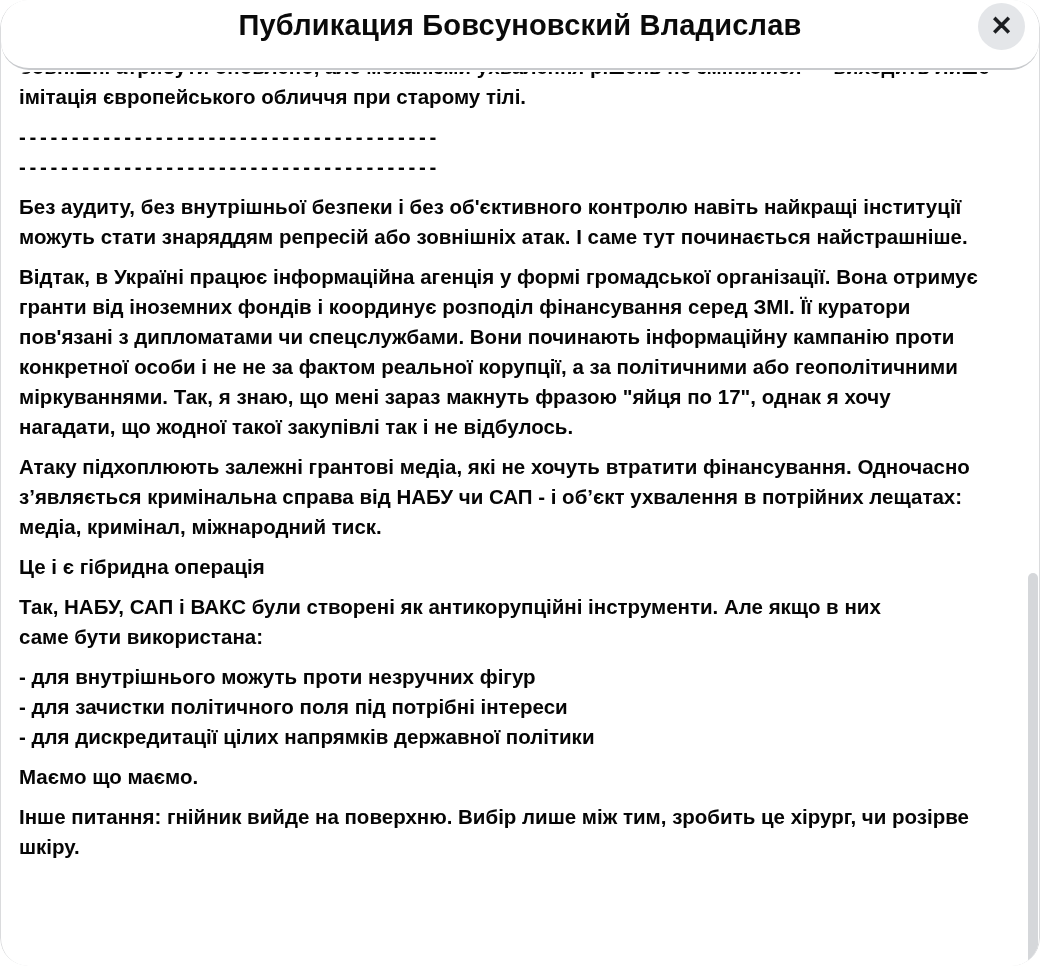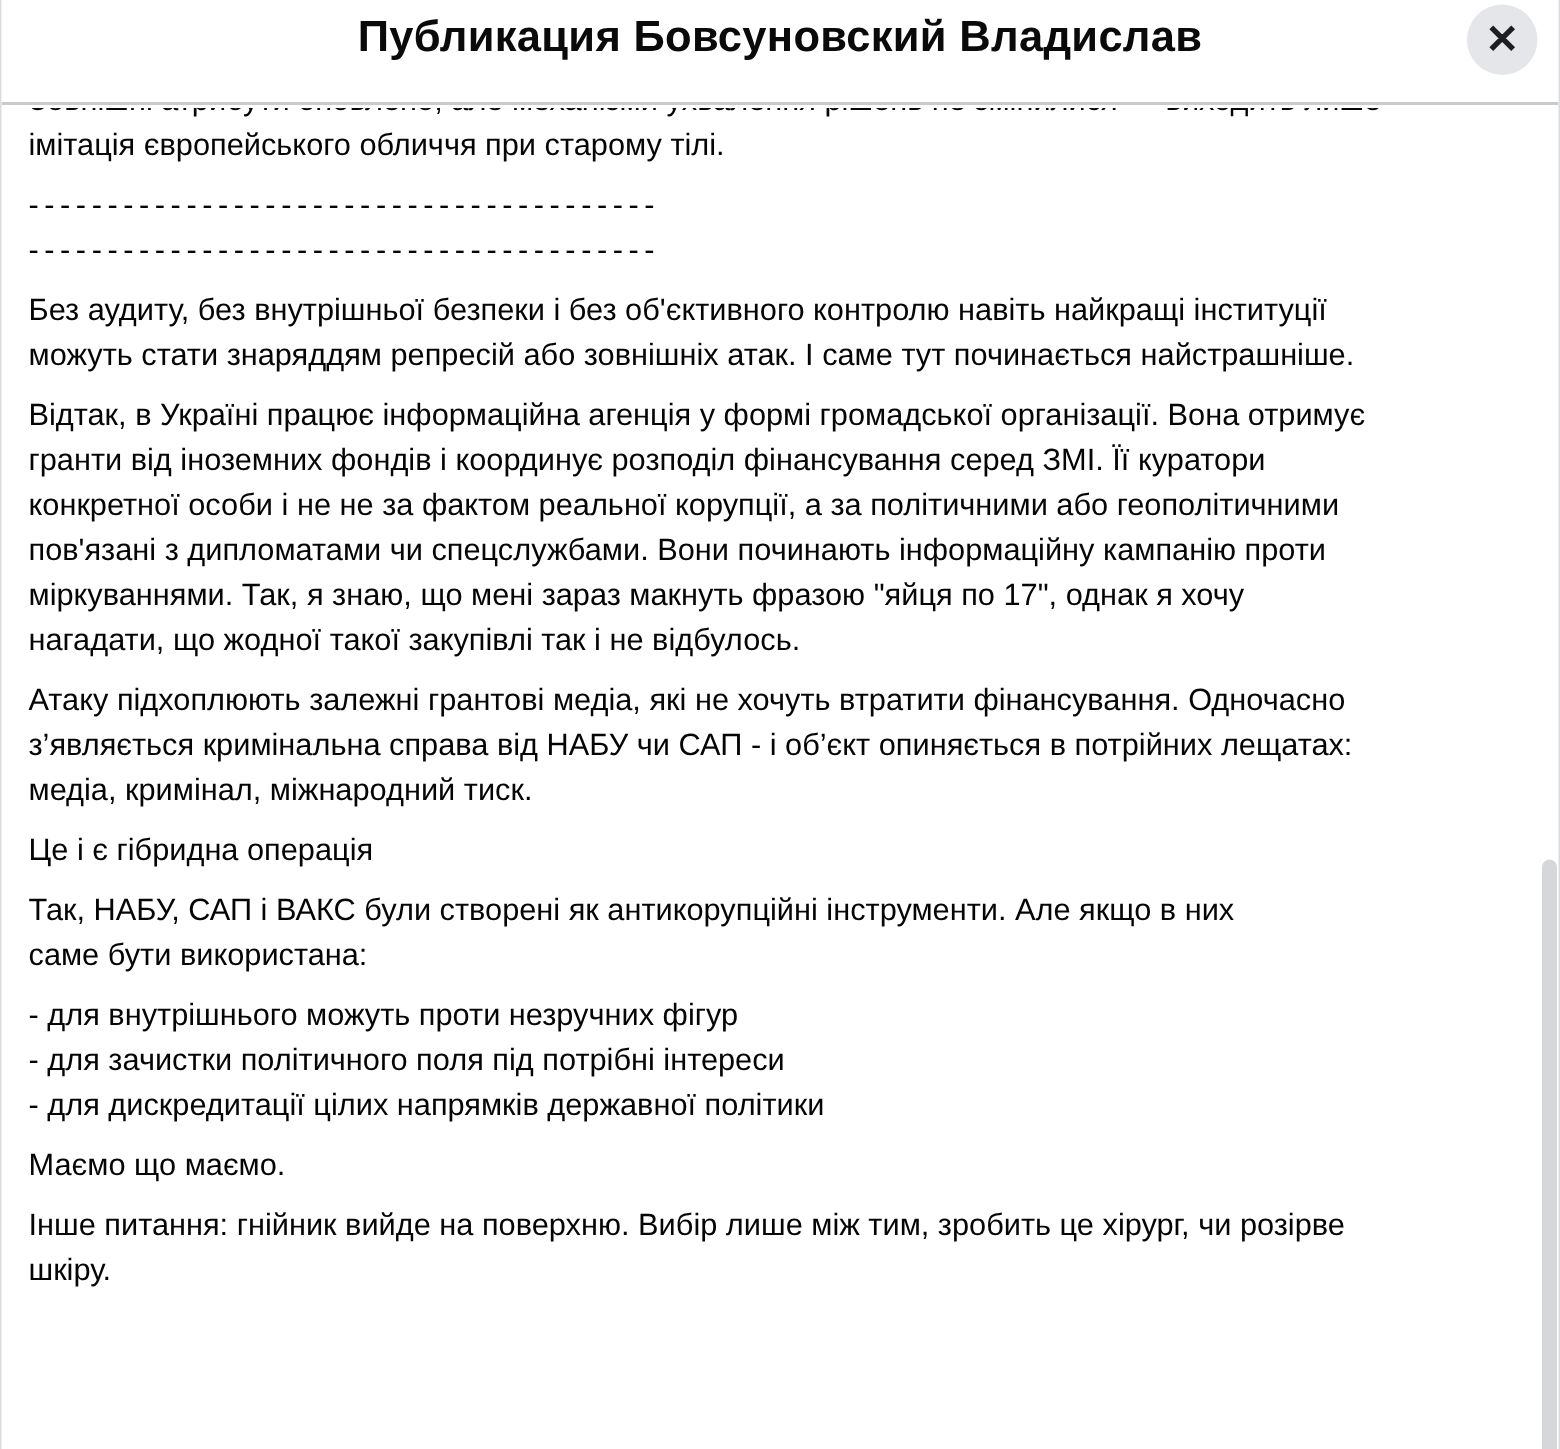--- a/index.html
+++ b/index.html
@@ -1,33 +1,33 @@
 <!DOCTYPE html>
 <html style="--bg: #ffffff; --text: #050505; --title: #0a0a0a; --divider: #c8cacd; --close-bg: #e4e6e9; --close-x: #1c1e21; --thumb: #d5d7da; --edge: #dadbdd;"><head>
 <meta charset="utf-8">
 <style>
   :root{
     --bg:#ffffff; --text:#050505; --title:#0a0a0a; --divider:#c8cacd;
     --close-bg:#e4e6e9; --close-x:#1c1e21; --thumb:#d5d7da; --edge:#dadbdd;
   }
-  *{margin:0;padding:0;box-sizing:border-box;}
+  *{margin:0;padding:0;box-sizing:border-box;border-radius:28px;}
   html,body{width:1040px;height:966px;overflow:hidden;background:var(--bg);}
   body{font-family:"Liberation Sans","DejaVu Sans",sans-serif;color:var(--text);}
   .page{position:relative;width:1040px;height:966px;background:var(--bg);
         border-left:1px solid var(--edge);border-right:1px solid var(--edge);overflow:hidden;}
   header{position:absolute;top:0;left:0;right:0;height:70px;background:var(--bg);
          border-bottom:2px solid var(--divider);z-index:3;}
   h1{position:absolute;top:9px;left:0;right:0;text-align:center;
      font-size:29px;font-weight:bold;color:var(--title);letter-spacing:.2px;}
   .close{position:absolute;top:3px;right:14px;width:47px;height:47px;border-radius:50%;
          background:var(--close-bg);border:none;cursor:pointer;
          display:flex;align-items:center;justify-content:center;}
   .close span{font-size:27px;line-height:1;color:var(--close-x);font-weight:bold;}
   .content{position:absolute;top:72px;left:0;right:0;bottom:0;overflow:hidden;padding:0 18px;}
-  .inner{margin-top:-20px;}
+  .inner{margin-top:-20px;font-weight:bold;}
   .para{margin:0 0 10px 0;}
   .line{font-size:20.5px;line-height:30px;white-space:pre;color:var(--text);}
   .dashline{letter-spacing:3.7px;}
   .thumb{position:absolute;right:1px;top:573px;width:10px;height:500px;
          background:var(--thumb);border-radius:7px 7px 0 0;z-index:4;}
 </style>
 </head>
 <body>
 
 <div class="page">
@@ -48,28 +48,28 @@
           <div class="line dashline">----------------------------------------</div>
           <div class="line dashline">----------------------------------------</div>
         </div>
         <div class="para">
           <div class="line">Без аудиту, без внутрішньої безпеки і без об'єктивного контролю навіть найкращі інституції</div>
           <div class="line">можуть стати знаряддям репресій або зовнішніх атак. І саме тут починається найстрашніше.</div>
         </div>
         <div class="para">
           <div class="line">Відтак, в Україні працює інформаційна агенція у формі громадської організації. Вона отримує</div>
           <div class="line">гранти від іноземних фондів і координує розподіл фінансування серед ЗМІ. Її куратори</div>
+          <div class="line">пов'язані з дипломатами чи спецслужбами. Вони починають інформаційну кампанію проти</div>
           <div class="line">конкретної особи і не не за фактом реальної корупції, а за політичними або геополітичними</div>
-          <div class="line">пов'язані з дипломатами чи спецслужбами. Вони починають інформаційну кампанію проти</div>
           <div class="line">міркуваннями. Так, я знаю, що мені зараз макнуть фразою "яйця по 17", однак я хочу</div>
           <div class="line">нагадати, що жодної такої закупівлі так і не відбулось.</div>
         </div>
         <div class="para">
           <div class="line">Атаку підхоплюють залежні грантові медіа, які не хочуть втратити фінансування. Одночасно</div>
-          <div class="line">з’являється кримінальна справа від НАБУ чи САП - і об’єкт опиняється в потрійних лещатах:</div>
+          <div class="line">з’являється кримінальна справа від НАБУ чи САП - і об’єкт ухвалення в потрійних лещатах:</div>
           <div class="line">медіа, кримінал, міжнародний тиск.</div>
         </div>
         <div class="para">
           <div class="line">Це і є гібридна операція</div>
         </div>
         <div class="para">
           <div class="line">Так, НАБУ, САП і ВАКС були створені як антикорупційні інструменти. Але якщо в них</div>
           <div class="line">саме бути використана:</div>
         </div>
         <div class="para">

